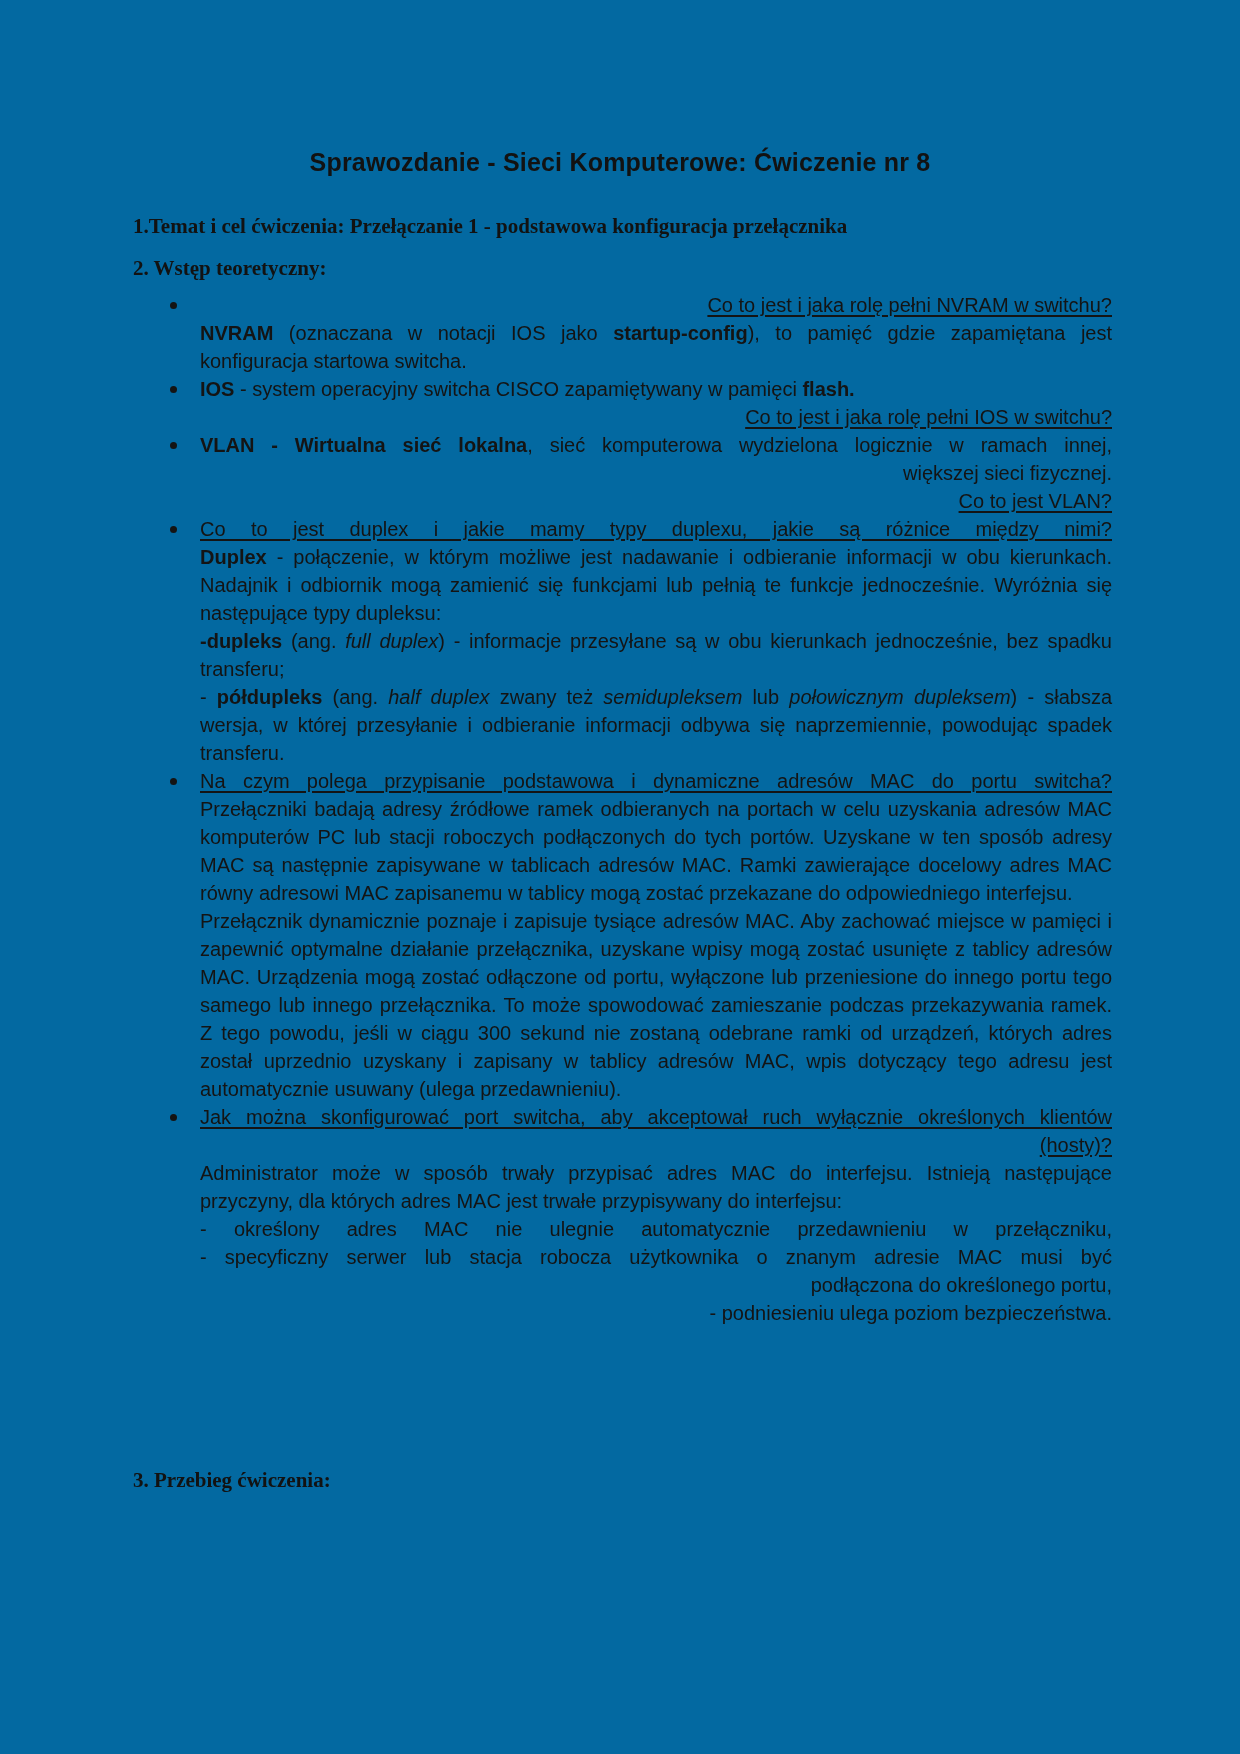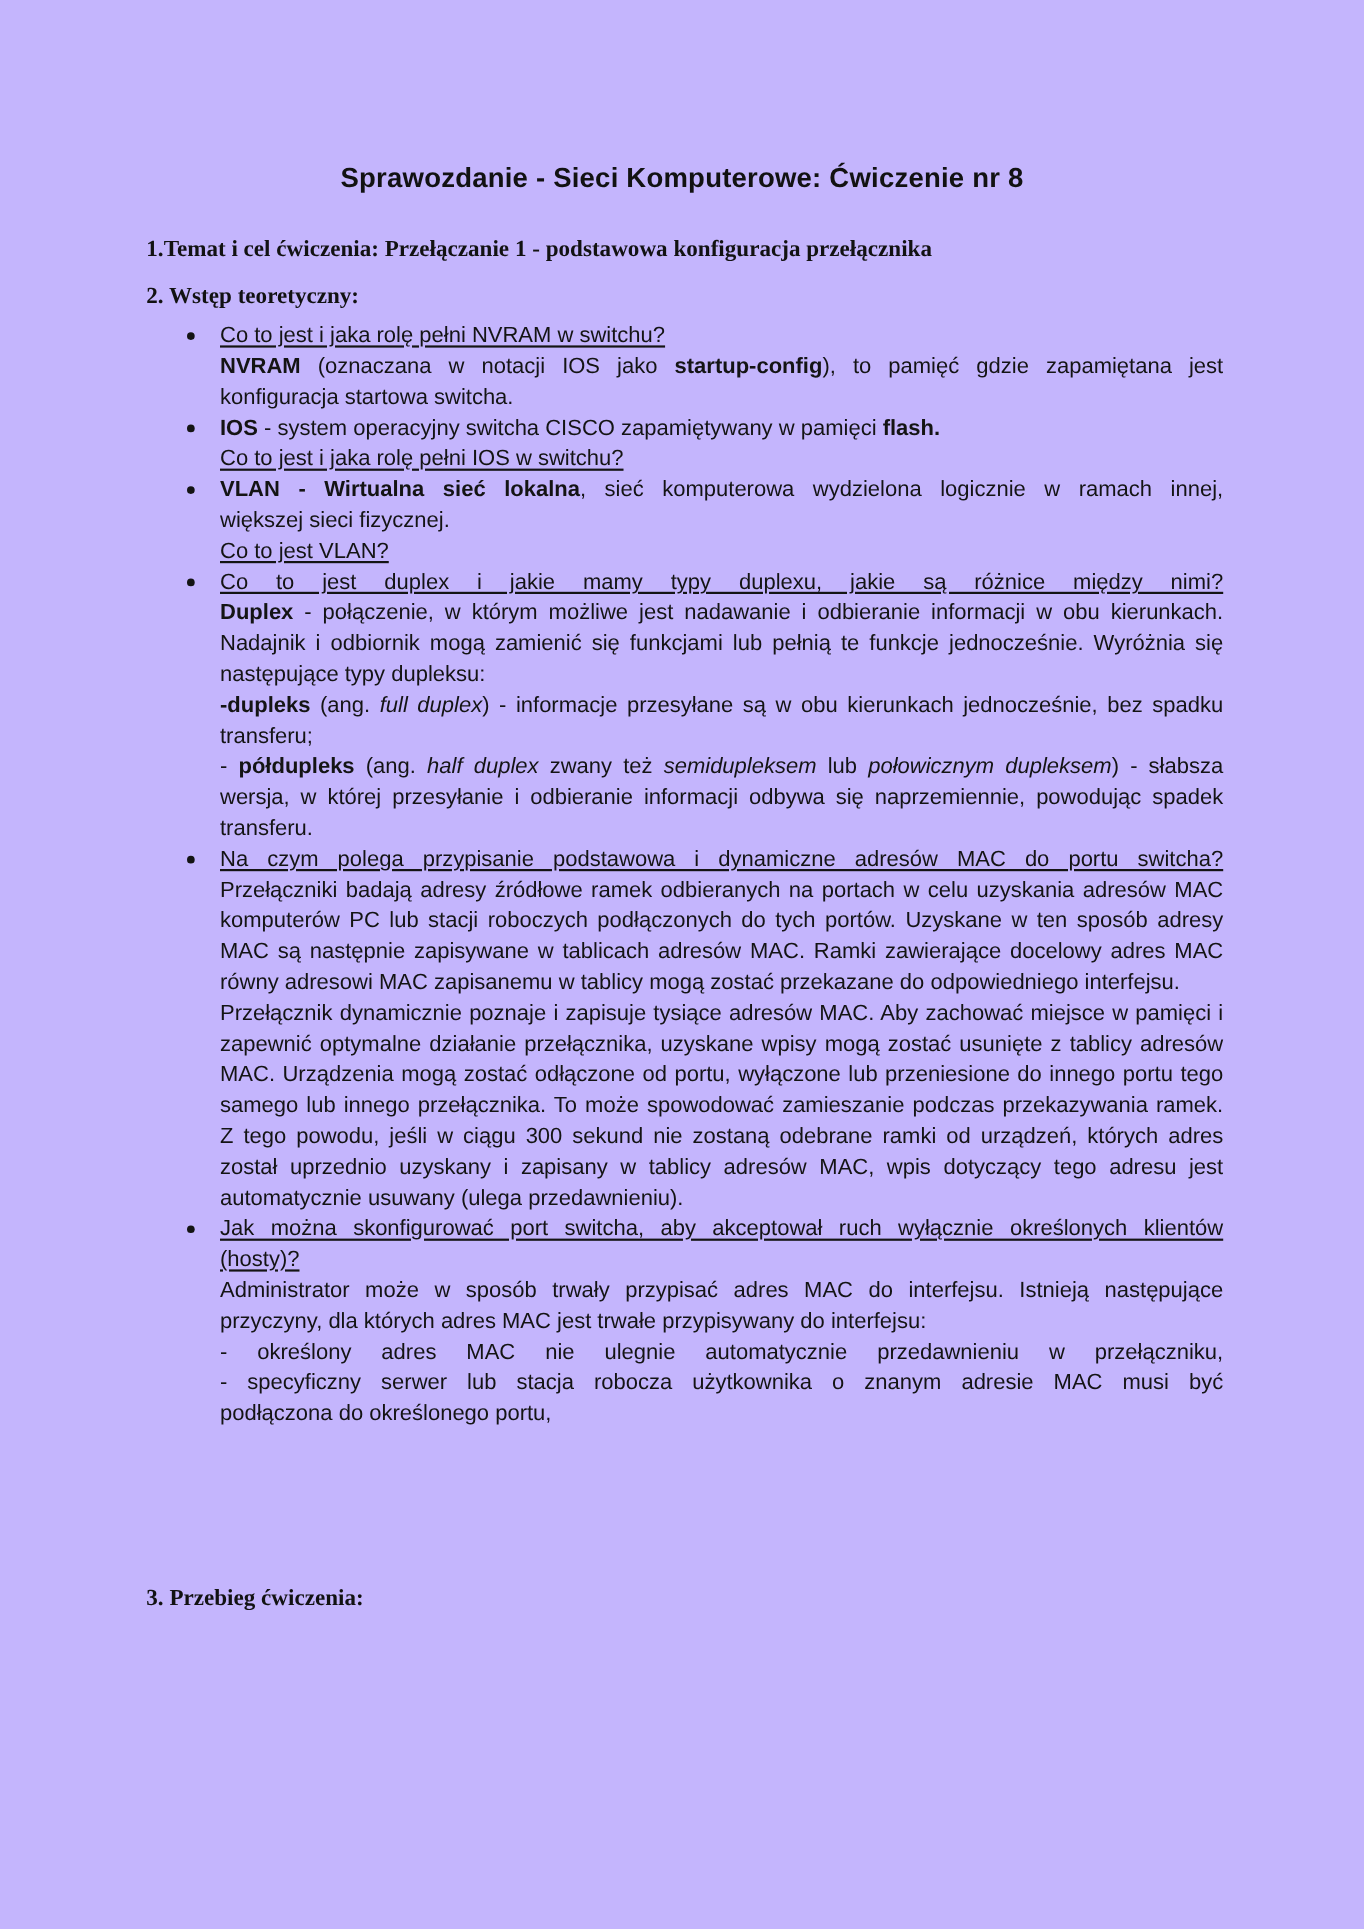--- a/index.html
+++ b/index.html
@@ -5,21 +5,21 @@
   html,body{margin:0;padding:0;background:#ffffff;}
   body{
     width:1240px;height:1754px;
     font-family:"Liberation Sans",sans-serif;
     color:#141414;
     -webkit-font-smoothing:antialiased;
   }
   .page{
     position:relative;
     width:1240px;height:1754px;
-    background:#c4b5fd;
+    background:#0369a1;
     box-sizing:border-box;
     padding-top:148px;
     overflow:hidden;
   }
   .doc-title{
     margin:0;
     text-align:center;
     font-family:"Liberation Sans",sans-serif;
     font-size:25px;
     font-weight:bold;
@@ -52,20 +52,21 @@
   .dot{
     position:absolute;
     left:2px;top:11px;
     width:7px;height:7px;
     background:#141414;
     border-radius:50%;
   }
   .qline,.ablock{
     font-size:20px;
     line-height:28px;
+    text-align:right;
   }
   .qline .u{
     text-decoration:underline;
     text-decoration-thickness:2px;
     text-underline-offset:3px;
   }
   .ablock.para{
     text-align:justify;
   }
   .stretch{
@@ -137,17 +138,18 @@
         <span class="dot"></span>
         <div>
           <div class="qline stretch"><span class="u">Jak można skonfigurować port switcha, aby akceptował ruch wyłącznie określonych klientów</span></div>
           <div class="qline"><span class="u">(hosty)?</span></div>
         </div>
         <div>
           <div class="ablock para"><span class="n">Administrator może w sposób trwały przypisać adres MAC do interfejsu. Istnieją następujące przyczyny, dla których adres MAC jest trwałe przypisywany do interfejsu:</span></div>
           <div class="ablock line stretch"><span class="n">- określony adres MAC nie ulegnie automatycznie przedawnieniu w przełączniku,</span></div>
           <div class="ablock line stretch"><span class="n">- specyficzny serwer lub stacja robocza użytkownika o znanym adresie MAC musi być</span></div>
           <div class="ablock line"><span class="n">podłączona do określonego portu,</span></div>
+          <div class="ablock line"><span class="n">- podniesieniu ulega poziom bezpieczeństwa.</span></div>
         </div>
       </li>
     </ul>
   <h2 class="h-serif sec3">3. Przebieg ćwiczenia:</h2>
 </div>
 
 </body></html>

